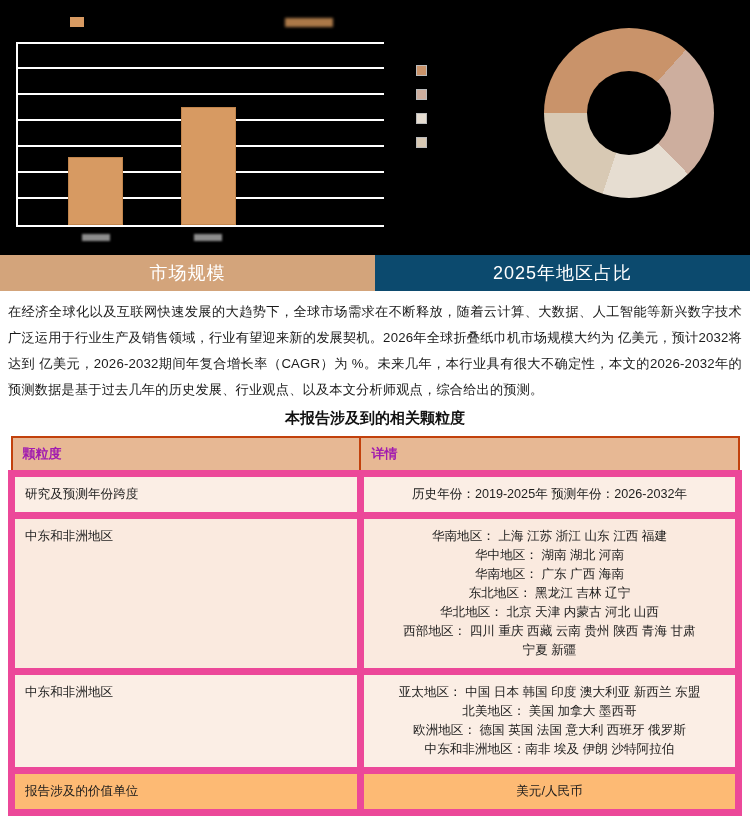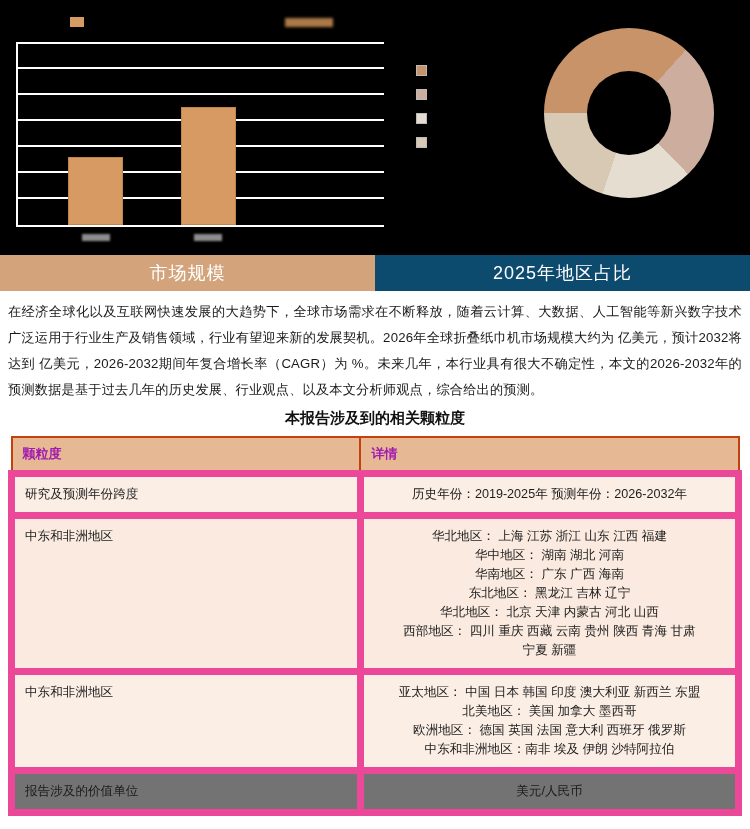--- a/index.html
+++ b/index.html
@@ -206,21 +206,21 @@
   table.granularity td {
     padding: 8px 10px;
     border: 7px solid #ec4899;
     vertical-align: top;
     color: #1c1c1c;
     line-height: 19px;
   }
   table.granularity tr.r0 td { background: #fbeee5; }
   table.granularity tr.r1 td { background: #faeadf; }
   table.granularity tr.r2 td { background: #fbeee5; }
-  table.granularity tr.r3 td { background: #737373; }
+  table.granularity tr.r3 td { background: #fdba74; }
   .col1 { width: 48%; }
   .sub-line { white-space: nowrap; text-align: center; }
   .sub-label { }
 </style>
 </head>
 <body>
 
 <div class="page">
 
 
@@ -290,21 +290,21 @@
     <tbody>
       <tr class="r0">
         <td class="sub-label">研究及预测年份跨度</td>
         <td>
           <div class="sub-line">历史年份：2019-2025年   预测年份：2026-2032年</div>
         </td>
       </tr>
       <tr class="r1">
         <td class="sub-label">中东和非洲地区</td>
         <td>
-          <div class="sub-line">华北地区：  上海  江苏  浙江  山东  江西  福建</div>
+          <div class="sub-line">华南地区：  上海  江苏  浙江  山东  江西  福建</div>
           <div class="sub-line">华中地区：  湖南  湖北  河南</div>
           <div class="sub-line">华南地区：  广东  广西  海南</div>
           <div class="sub-line">东北地区：  黑龙江  吉林  辽宁</div>
           <div class="sub-line">华北地区：  北京  天津  内蒙古  河北  山西</div>
           <div class="sub-line">西部地区：  四川  重庆  西藏  云南  贵州  陕西  青海  甘肃</div>
           <div class="sub-line">宁夏  新疆</div>
         </td>
       </tr>
       <tr class="r2">
         <td class="sub-label">中东和非洲地区</td>

